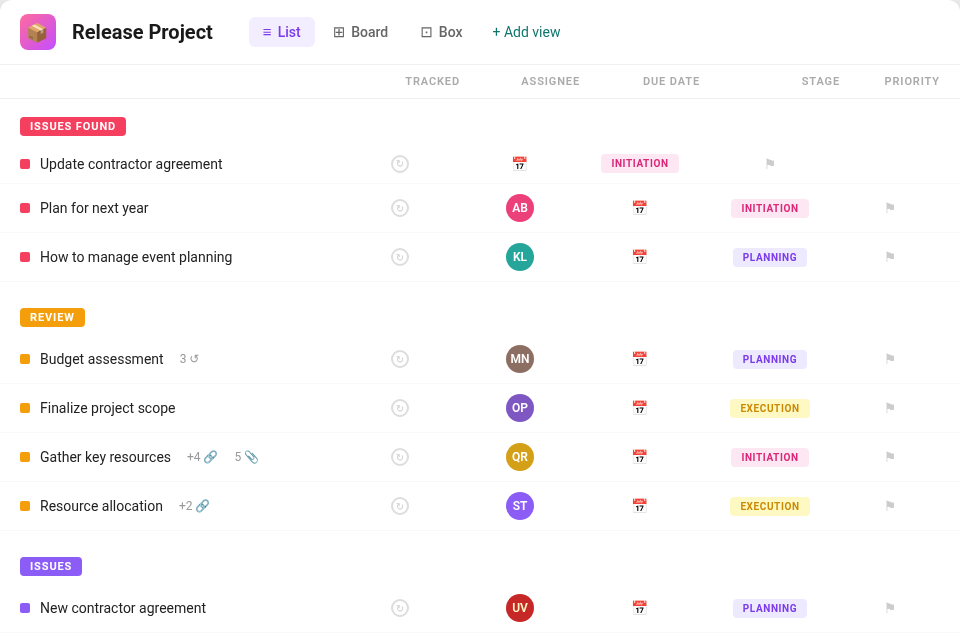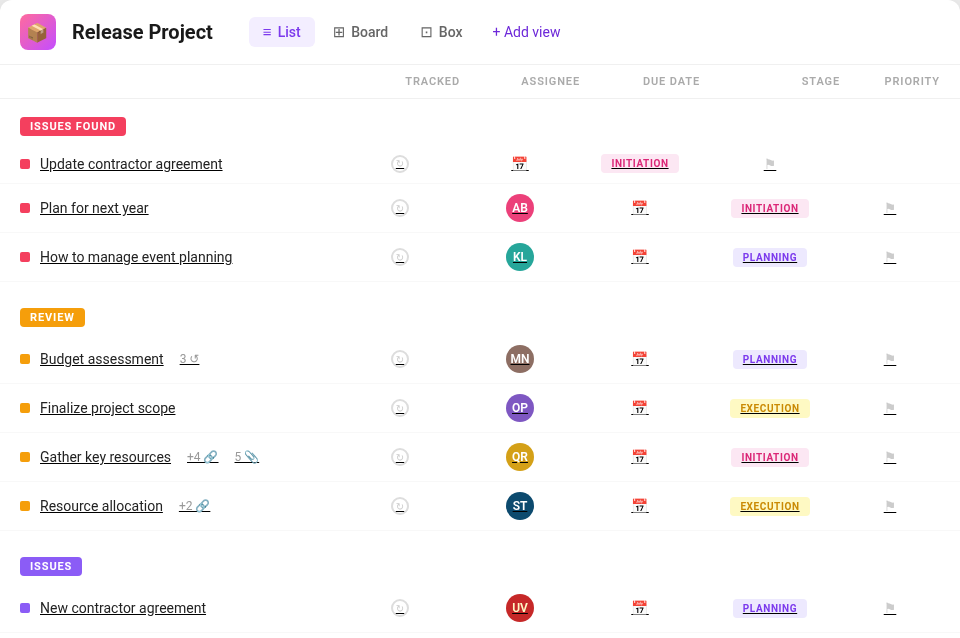--- a/index.html
+++ b/index.html
@@ -64,21 +64,21 @@
     }
     .nav-tab-icon {
       font-size: 15px;
     }
     .add-view {
       display: flex;
       align-items: center;
       gap: 4px;
       padding: 6px 12px;
       font-size: 14px;
-      color: #6d28d9;
+      color: #0f766e;
       cursor: pointer;
     }
     
     .table-container {
       flex: 1;
       overflow-y: auto;
       padding: 0 0 20px 0;
     }
     .table-header {
       display: grid;
@@ -87,21 +87,20 @@
       color: #aaa;
       font-size: 11px;
       font-weight: 600;
       letter-spacing: 0.08em;
       text-transform: uppercase;
       border-bottom: 1px solid #f0f0f0;
       text-align: right;
     }
     .section {
       margin-bottom: 8px;
-      text-decoration: underline;
     }
     .section-label {
       display: inline-flex;
       align-items: center;
       margin: 18px 20px 8px 20px;
       padding: 3px 10px;
       border-radius: 4px;
       font-size: 11px;
       font-weight: 700;
       letter-spacing: 0.08em;
@@ -162,21 +161,21 @@
       font-size: 12px;
       font-weight: 600;
     }
     
     .av1 { background: #5c6bc0; color: white; }
     .av2 { background: #ec407a; color: white; }
     .av3 { background: #26a69a; color: white; }
     .av4 { background: #8d6e63; color: white; }
     .av5 { background: #7e57c2; color: white; }
     .av6 { background: #d4a017; color: white; }
-    .av7 { background: #0c4a6e; color: white; }
+    .av7 { background: #8b5cf6; color: white; }
     .av8 { background: #c62828; color: #fef9c3; }
 
     .stage-badge {
       display: inline-flex;
       align-items: center;
       justify-content: center;
       padding: 4px 10px;
       border-radius: 4px;
       font-size: 10px;
       font-weight: 700;

